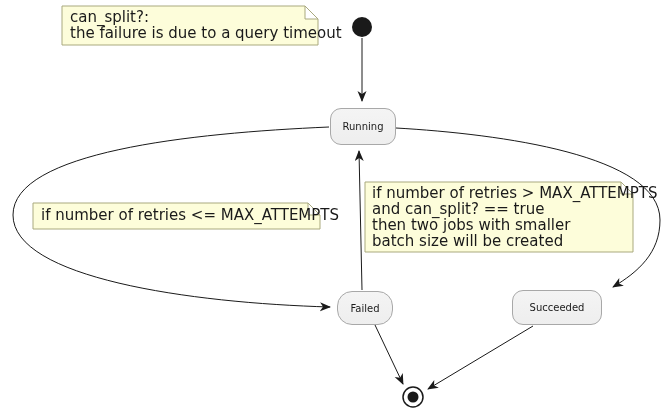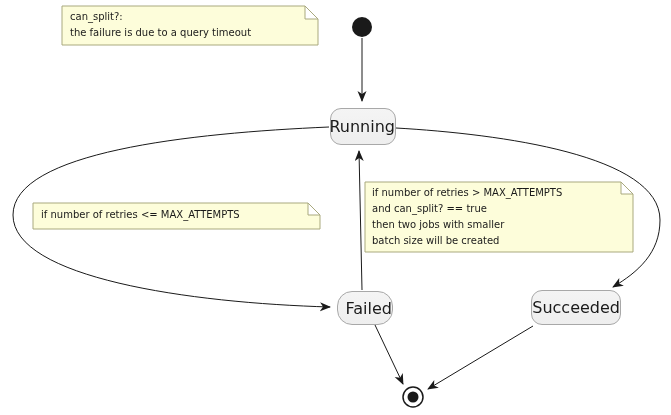--- a/index.html
+++ b/index.html
@@ -40,31 +40,31 @@
   }
   .note-fold-line {
     fill: none;
     stroke: var(--note-border);
     stroke-width: 1;
   }
   .state {
     position: absolute;
     display: flex;
     align-items: center;
-    justify-content: flex-end;
+    justify-content: center;
     background: linear-gradient(to bottom, var(--state-fill-top), var(--state-fill));
     border: 1px solid var(--state-border);
     border-radius: 11px;
-    font-size: 16px;
+    font-size: 10px;
     box-sizing: border-box;
     white-space: nowrap;
   }
   .note-text {
     position: absolute;
-    font-size: 10px;
+    font-size: 15px;
     line-height: 16px;
     white-space: pre;
   }
 </style>
 </head>
 <body>
 
 <div class="canvas">
 
   <svg class="layer" viewBox="0 0 671 415">
@@ -103,21 +103,21 @@
   </svg>
 
   <div class="state" style="left:330px; top:108px; width:66px; height:37px;">
     <span>Running</span>
   </div>
 
   <div class="state" style="left:337px; top:291px; width:56px; height:34px;border-radius:15px;">
     <span>Failed</span>
   </div>
 
-  <div class="state" style="left:531px; top:290px; width:90px; height:35px;">
+  <div class="state" style="left:512px; top:290px; width:90px; height:35px;">
     <span>Succeeded</span>
   </div>
 
   <div class="note-text" style="left:70px; top:9px;">can_split?:
 the failure is due to a query timeout</div>
 
   <div class="note-text" style="left:372px; top:185px;">if number of retries &gt; MAX_ATTEMPTS
 and can_split? == true
 then two jobs with smaller
 batch size will be created</div>

